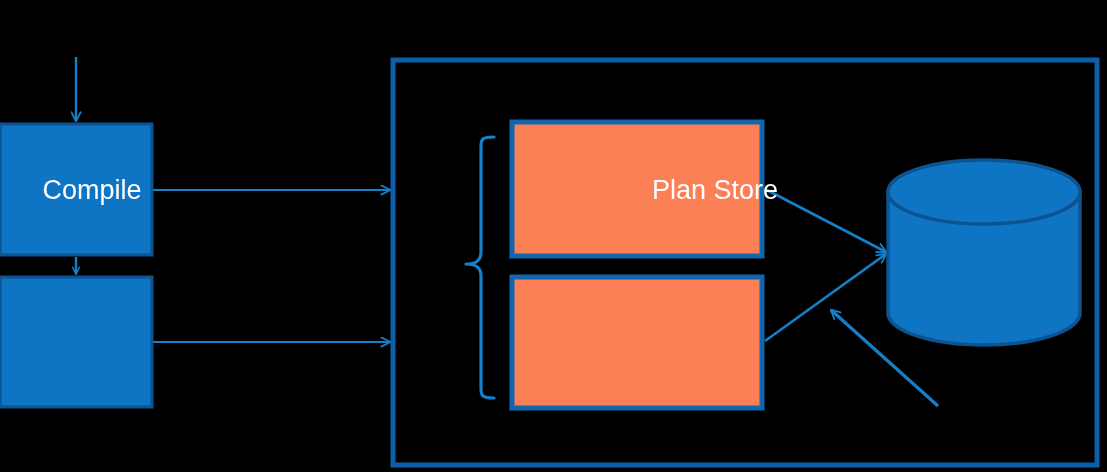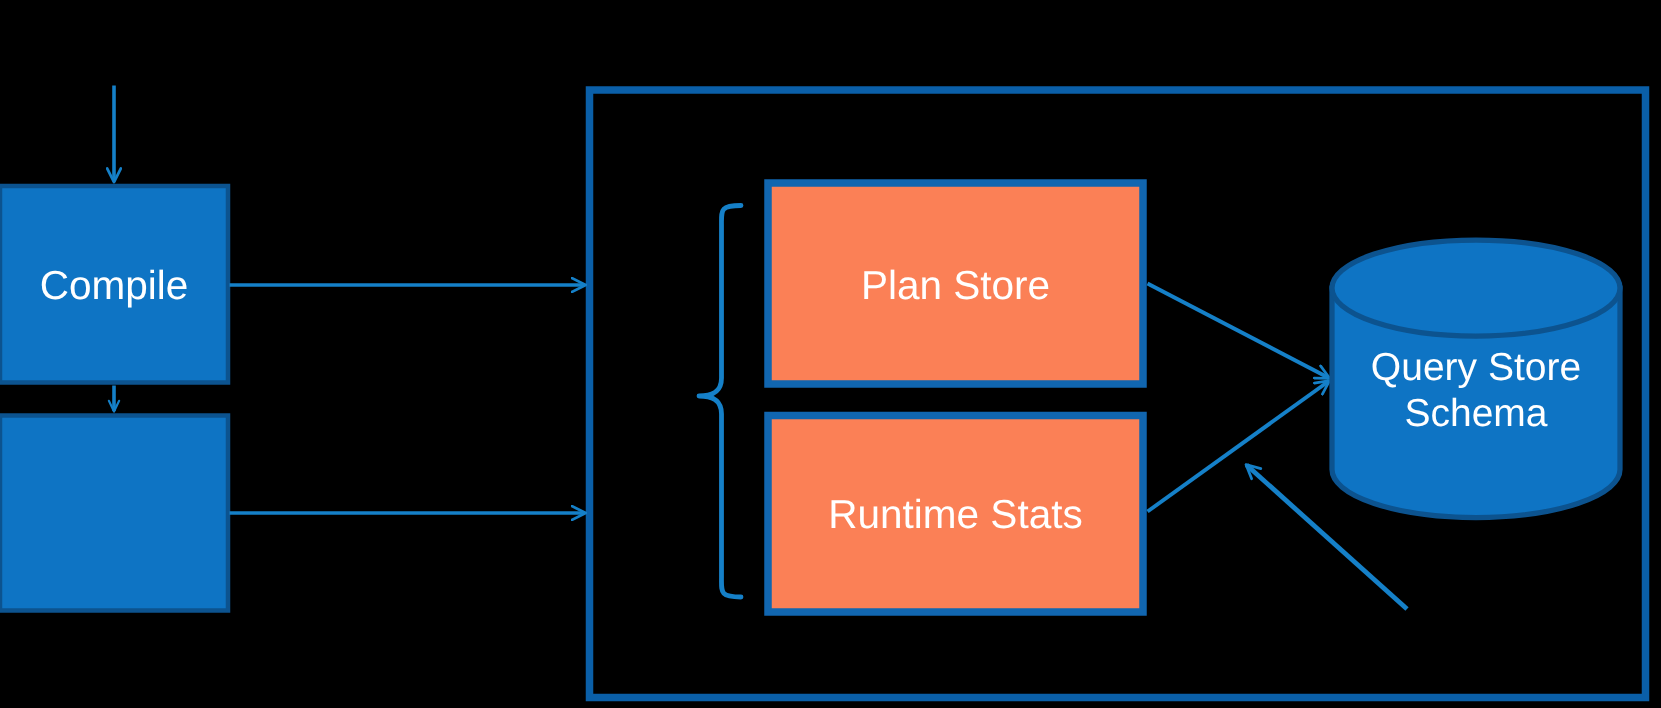--- a/index.html
+++ b/index.html
@@ -25,27 +25,29 @@
     height: 472px;
   }
   .node-label {
     position: absolute;
     color: #ffffff;
     font-family: "Liberation Sans", sans-serif;
     text-align: center;
     line-height: 1.18;
     white-space: pre-line;
     pointer-events: none;
+    margin-left: 16px;
     -webkit-font-smoothing: antialiased;
   }
   .lbl-process {
     font-size: 27px;
   }
   .lbl-store {
     font-size: 27px;
+    text-align: right;
   }
   .lbl-db {
     font-size: 26px;
   }
 </style>
 </head>
 <body>
 
 <div id="canvas">
 
@@ -98,18 +100,15 @@
                L 1080 192 Z" fill="#0E74C4" stroke="#0C538F" stroke-width="3.5"></path>
       <ellipse cx="984" cy="192" rx="96" ry="32" fill="#0E74C4" stroke="#0C538F" stroke-width="3.5"></ellipse>
     </g>
   </svg>
 
   <div class="node-label lbl-process" style="left:0px; top:175px; width:152px;">Compile</div>
 
 
   <div class="node-label lbl-store" style="left:512px; top:175px; width:250px;">Plan Store</div>
 
-  <div class="node-label lbl-store" style="left:512px; top:328px; width:250px;">Runtime Stats</div>
 
-  <div class="node-label lbl-db" style="left:888px; top:229px; width:192px;">Query Store
-Schema</div>
 
 </div>
 
 </body></html>

